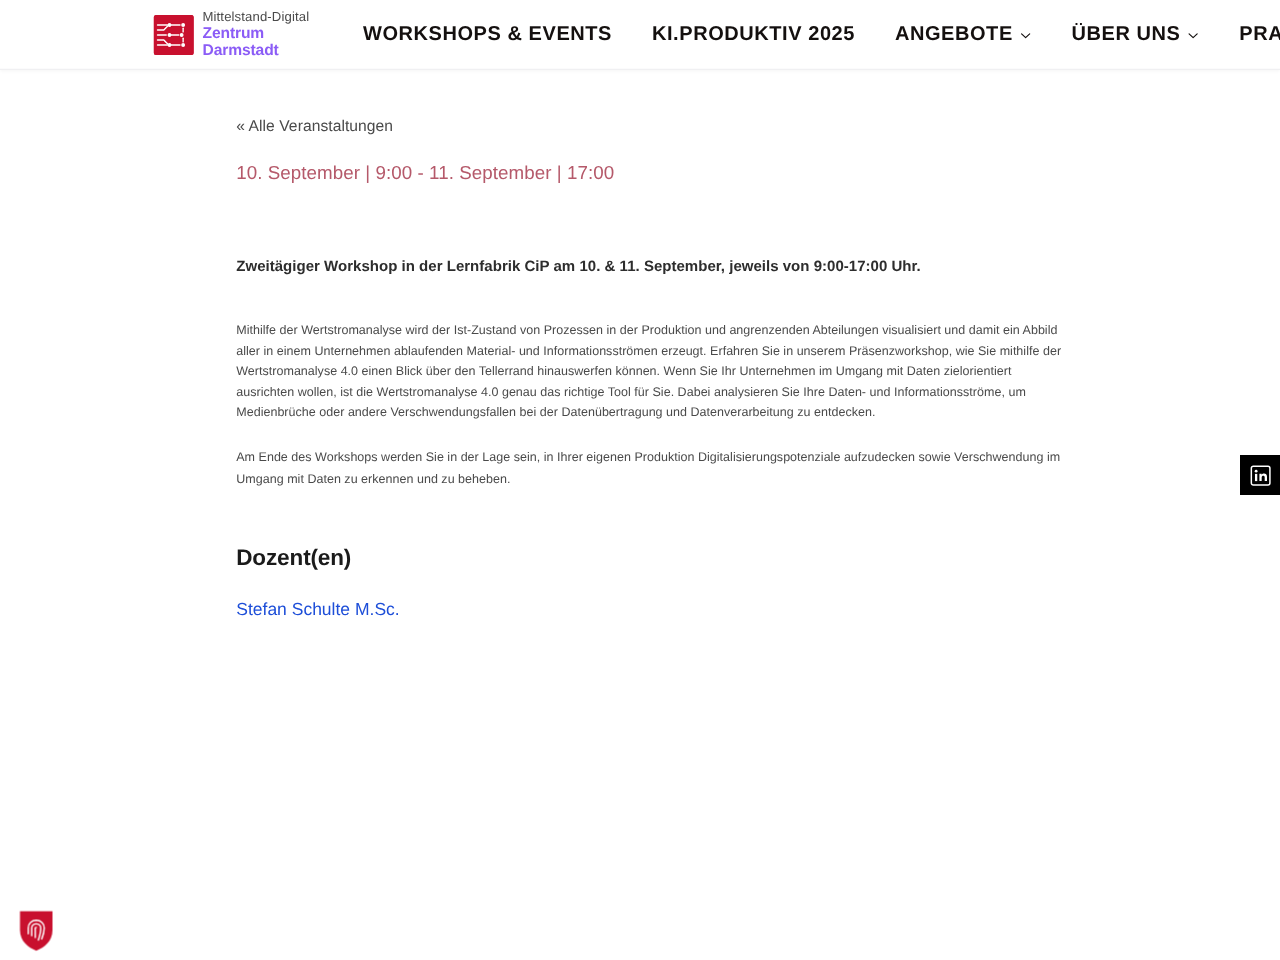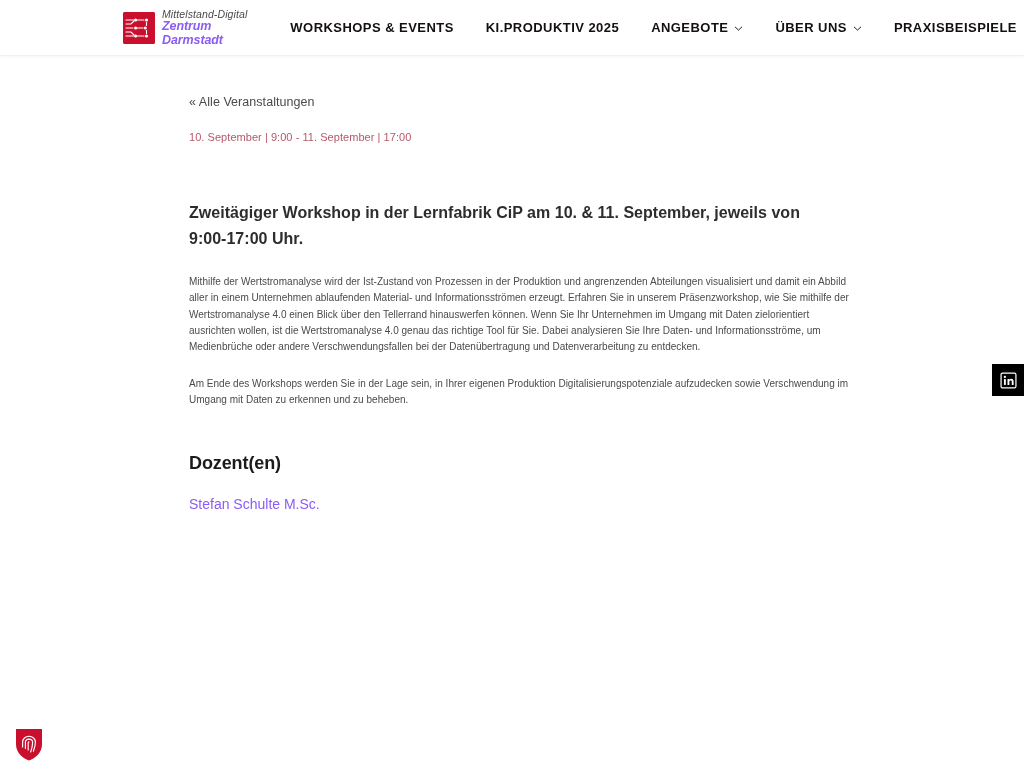--- a/index.html
+++ b/index.html
@@ -31,21 +31,20 @@
     z-index: 40;
   }
 
   .brand {
     display: flex;
     align-items: center;
     gap: 7px;
     margin-left: 123px;
     text-decoration: none;
     cursor: pointer;
-    font-style: italic;
   }
 
   .brand-mark {
     width: 32px;
     height: 32px;
     flex: 0 0 32px;
     background: #C8102E;
     border-radius: 2px;
     position: relative;
     overflow: hidden;
@@ -88,21 +87,21 @@
     gap: 6px;
     padding: 0 16px;
     height: 56px;
     cursor: pointer;
     text-decoration: none;
     white-space: nowrap;
   }
   .nav-item:first-child { padding-left: 0; }
 
   .nav-label {
-    font-size: 13px;
+    font-size: 16px;
     font-weight: 700;
     letter-spacing: 0.45px;
     color: #14100f;
     text-transform: uppercase;
   }
 
   .caret {
     width: 9px; height: 9px;
     flex: 0 0 9px;
     position: relative;
@@ -135,34 +134,34 @@
     font-size: 33.5px;
     line-height: 42px;
     font-weight: 400;
     letter-spacing: -0.2px;
     width: 575px;
     margin-bottom: 20px;
   }
 
   .event-datetime {
     color: #B5596A;
-    font-size: 11px;
+    font-size: 15px;
     letter-spacing: 0.05px;
     margin-bottom: 0;
   }
 
   .body-block { margin-top: 57px; }
 
   p.lead {
-    font-size: 16px;
+    font-size: 12px;
     line-height: 1.62;
     color: #2d2d2d;
     font-weight: 700;
     letter-spacing: 0.02px;
-    margin-bottom: 22px;
+    margin-bottom: 34px;
     width: 640px;
   }
 
   p.para {
     font-size: 10px;
     line-height: 1.64;
     color: #4a4a4a;
     letter-spacing: 0.02px;
     margin-bottom: 20px;
     width: 660px;
@@ -173,21 +172,21 @@
     font-weight: 700;
     color: #1b1b1b;
     letter-spacing: -0.1px;
     margin-top: 44px;
     margin-bottom: 19px;
   }
 
   .section-body {
     font-size: 14px;
     line-height: 1.64;
-    color: #8b5cf6;
+    color: #1d4ed8;
   }
 
   
   .share-rail {
     position: fixed;
     right: 0px;
     top: 364px;
     z-index: 60;
   }
   .share-btn {

